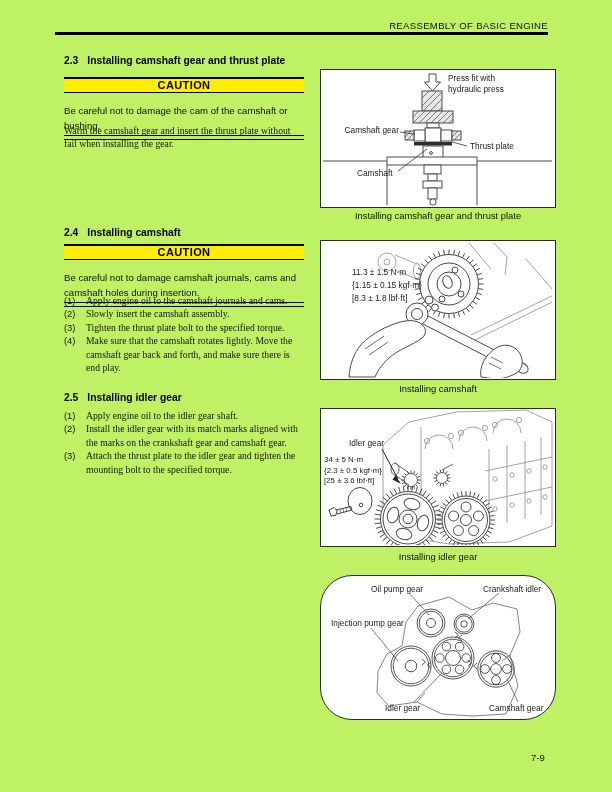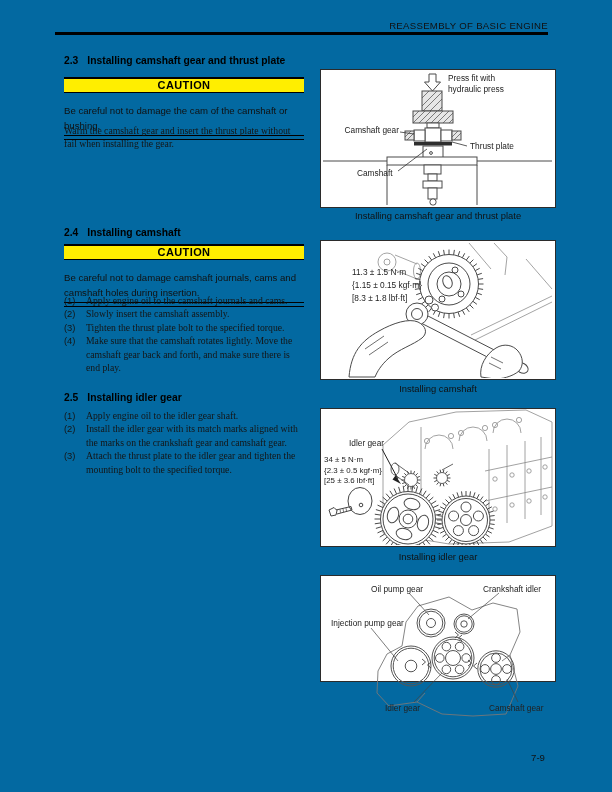--- a/index.html
+++ b/index.html
@@ -1,16 +1,16 @@
 <!DOCTYPE html>
 <html><head>
 <meta charset="utf-8">
 <style>
   html,body{margin:0;padding:0;background:#fff;}
-  .page{position:relative;width:612px;height:792px;background:#0369a1;overflow:hidden;
+  .page{position:relative;width:612px;height:792px;background:#bef264;overflow:hidden;
         font-family:"Liberation Sans",sans-serif;color:#111;}
   
   .hdr-title{position:absolute;top:20px;left:62px;width:486px;text-align:right;
              font-size:9.6px;letter-spacing:.3px;color:#111;}
   .hdr-rule{position:absolute;top:32px;left:55px;width:493px;height:3px;background:#000;}
   
   .sec-head{position:absolute;left:64px;width:240px;font-weight:bold;font-size:10.3px;color:#000;}
   .sec-head .num{display:inline-block;margin-right:9px;}
   .caution{position:absolute;left:64px;width:240px;}
   .caution-band{border-top:2.2px solid #000;border-bottom:1.4px solid #000;
@@ -247,21 +247,21 @@
     </svg>
     <div class="fig-label" style="left:28px;top:29px;">Idler gear</div>
     <div class="torque small" style="left:3px;top:46px;">
       <div>34 ± 5 N·m</div>
       <div>{2.3 ± 0.5 kgf·m}</div>
       <div>[25 ± 3.6 lbf·ft]</div>
     </div>
   </div>
   <div class="figcap" style="top:551px;">Installing idler gear</div>
 
-  <div class="figure" style="top:575px;height:107px;">
+  <div class="figure" style="top:575px;height:145px;border-radius:32px;">
     <svg width="233" height="142" viewBox="0 0 233 142">
       <g stroke="#777" stroke-width="0.9" fill="none">
         <path d="M97 30 L128 21 L151 34 L172 27 L196 33 L199 56 L189 79 L197 110 L185 138 L152 140 L121 138 L96 126 L68 130 L56 117 L57 95 L66 78 L81 70 L85 46 Z"></path>
         <path d="M96 126 L104 117 M189 79 L181 85"></path>
       </g>
       <g stroke="#555" stroke-width="1" fill="none">
         <circle cx="110" cy="47" r="14"></circle>
           <circle cx="110" cy="47" r="11.8"></circle>
           <circle cx="110" cy="47" r="4.5"></circle>
         <circle cx="143" cy="48" r="10"></circle>

